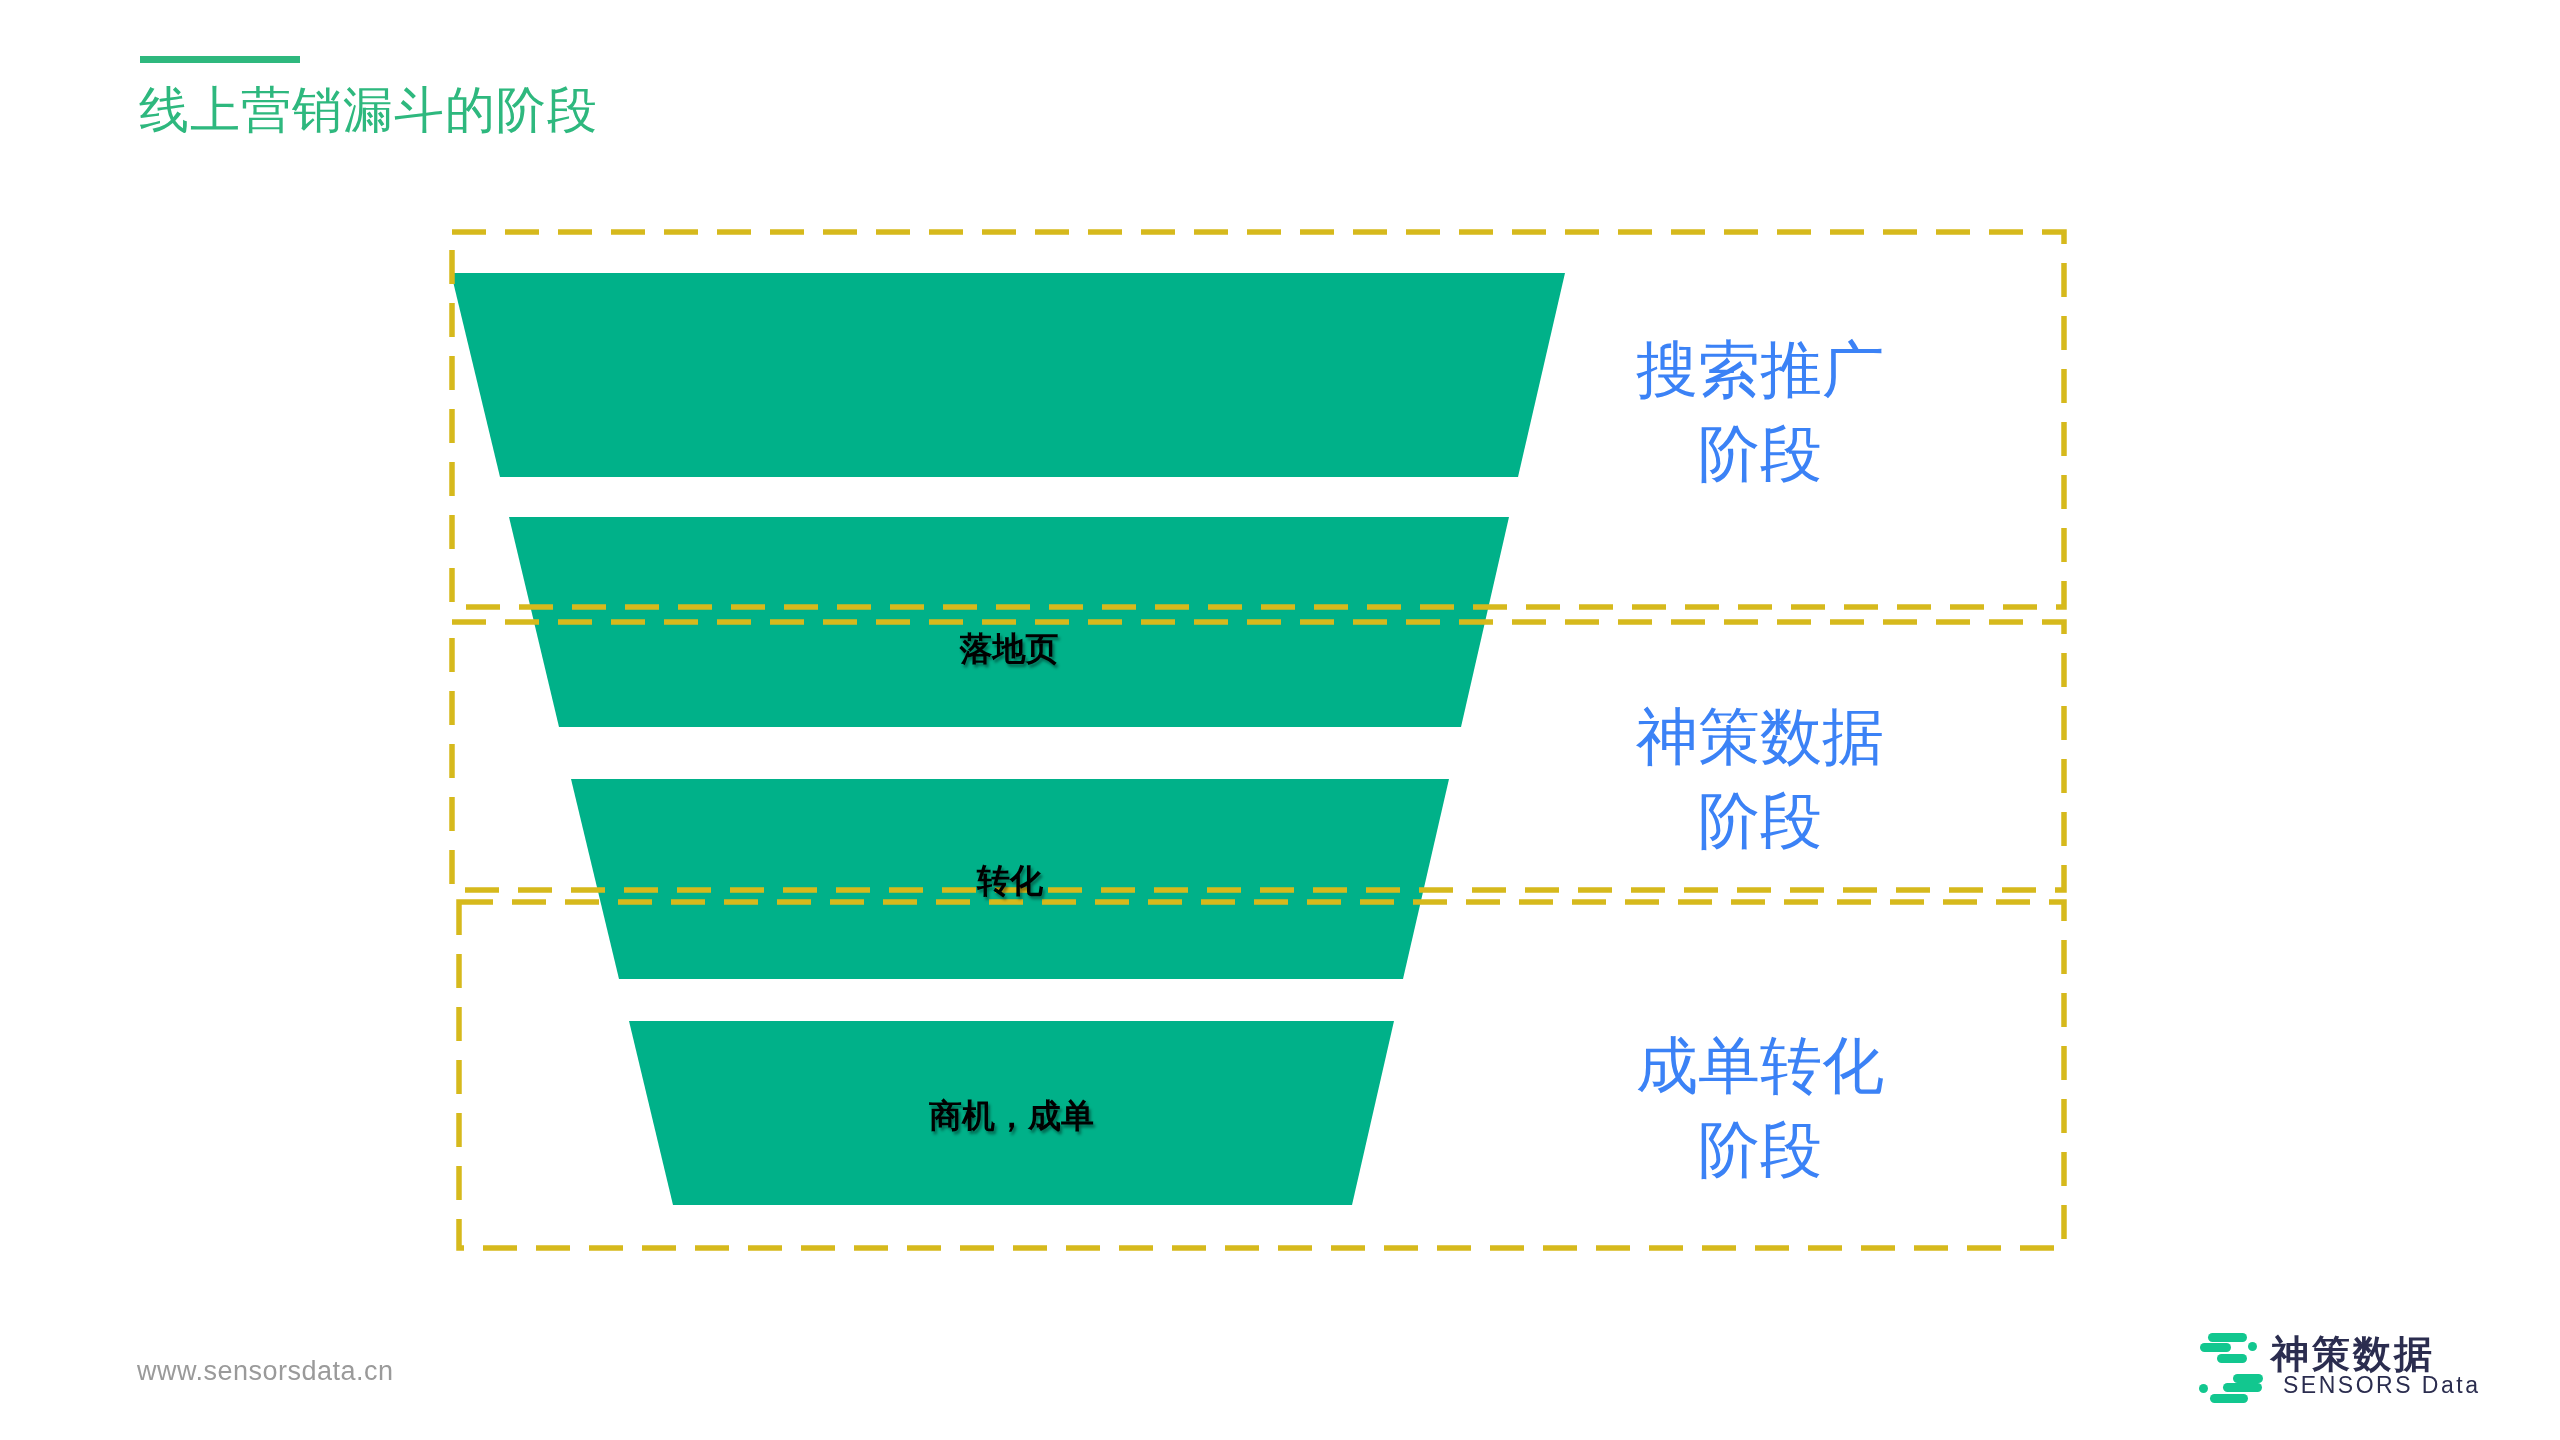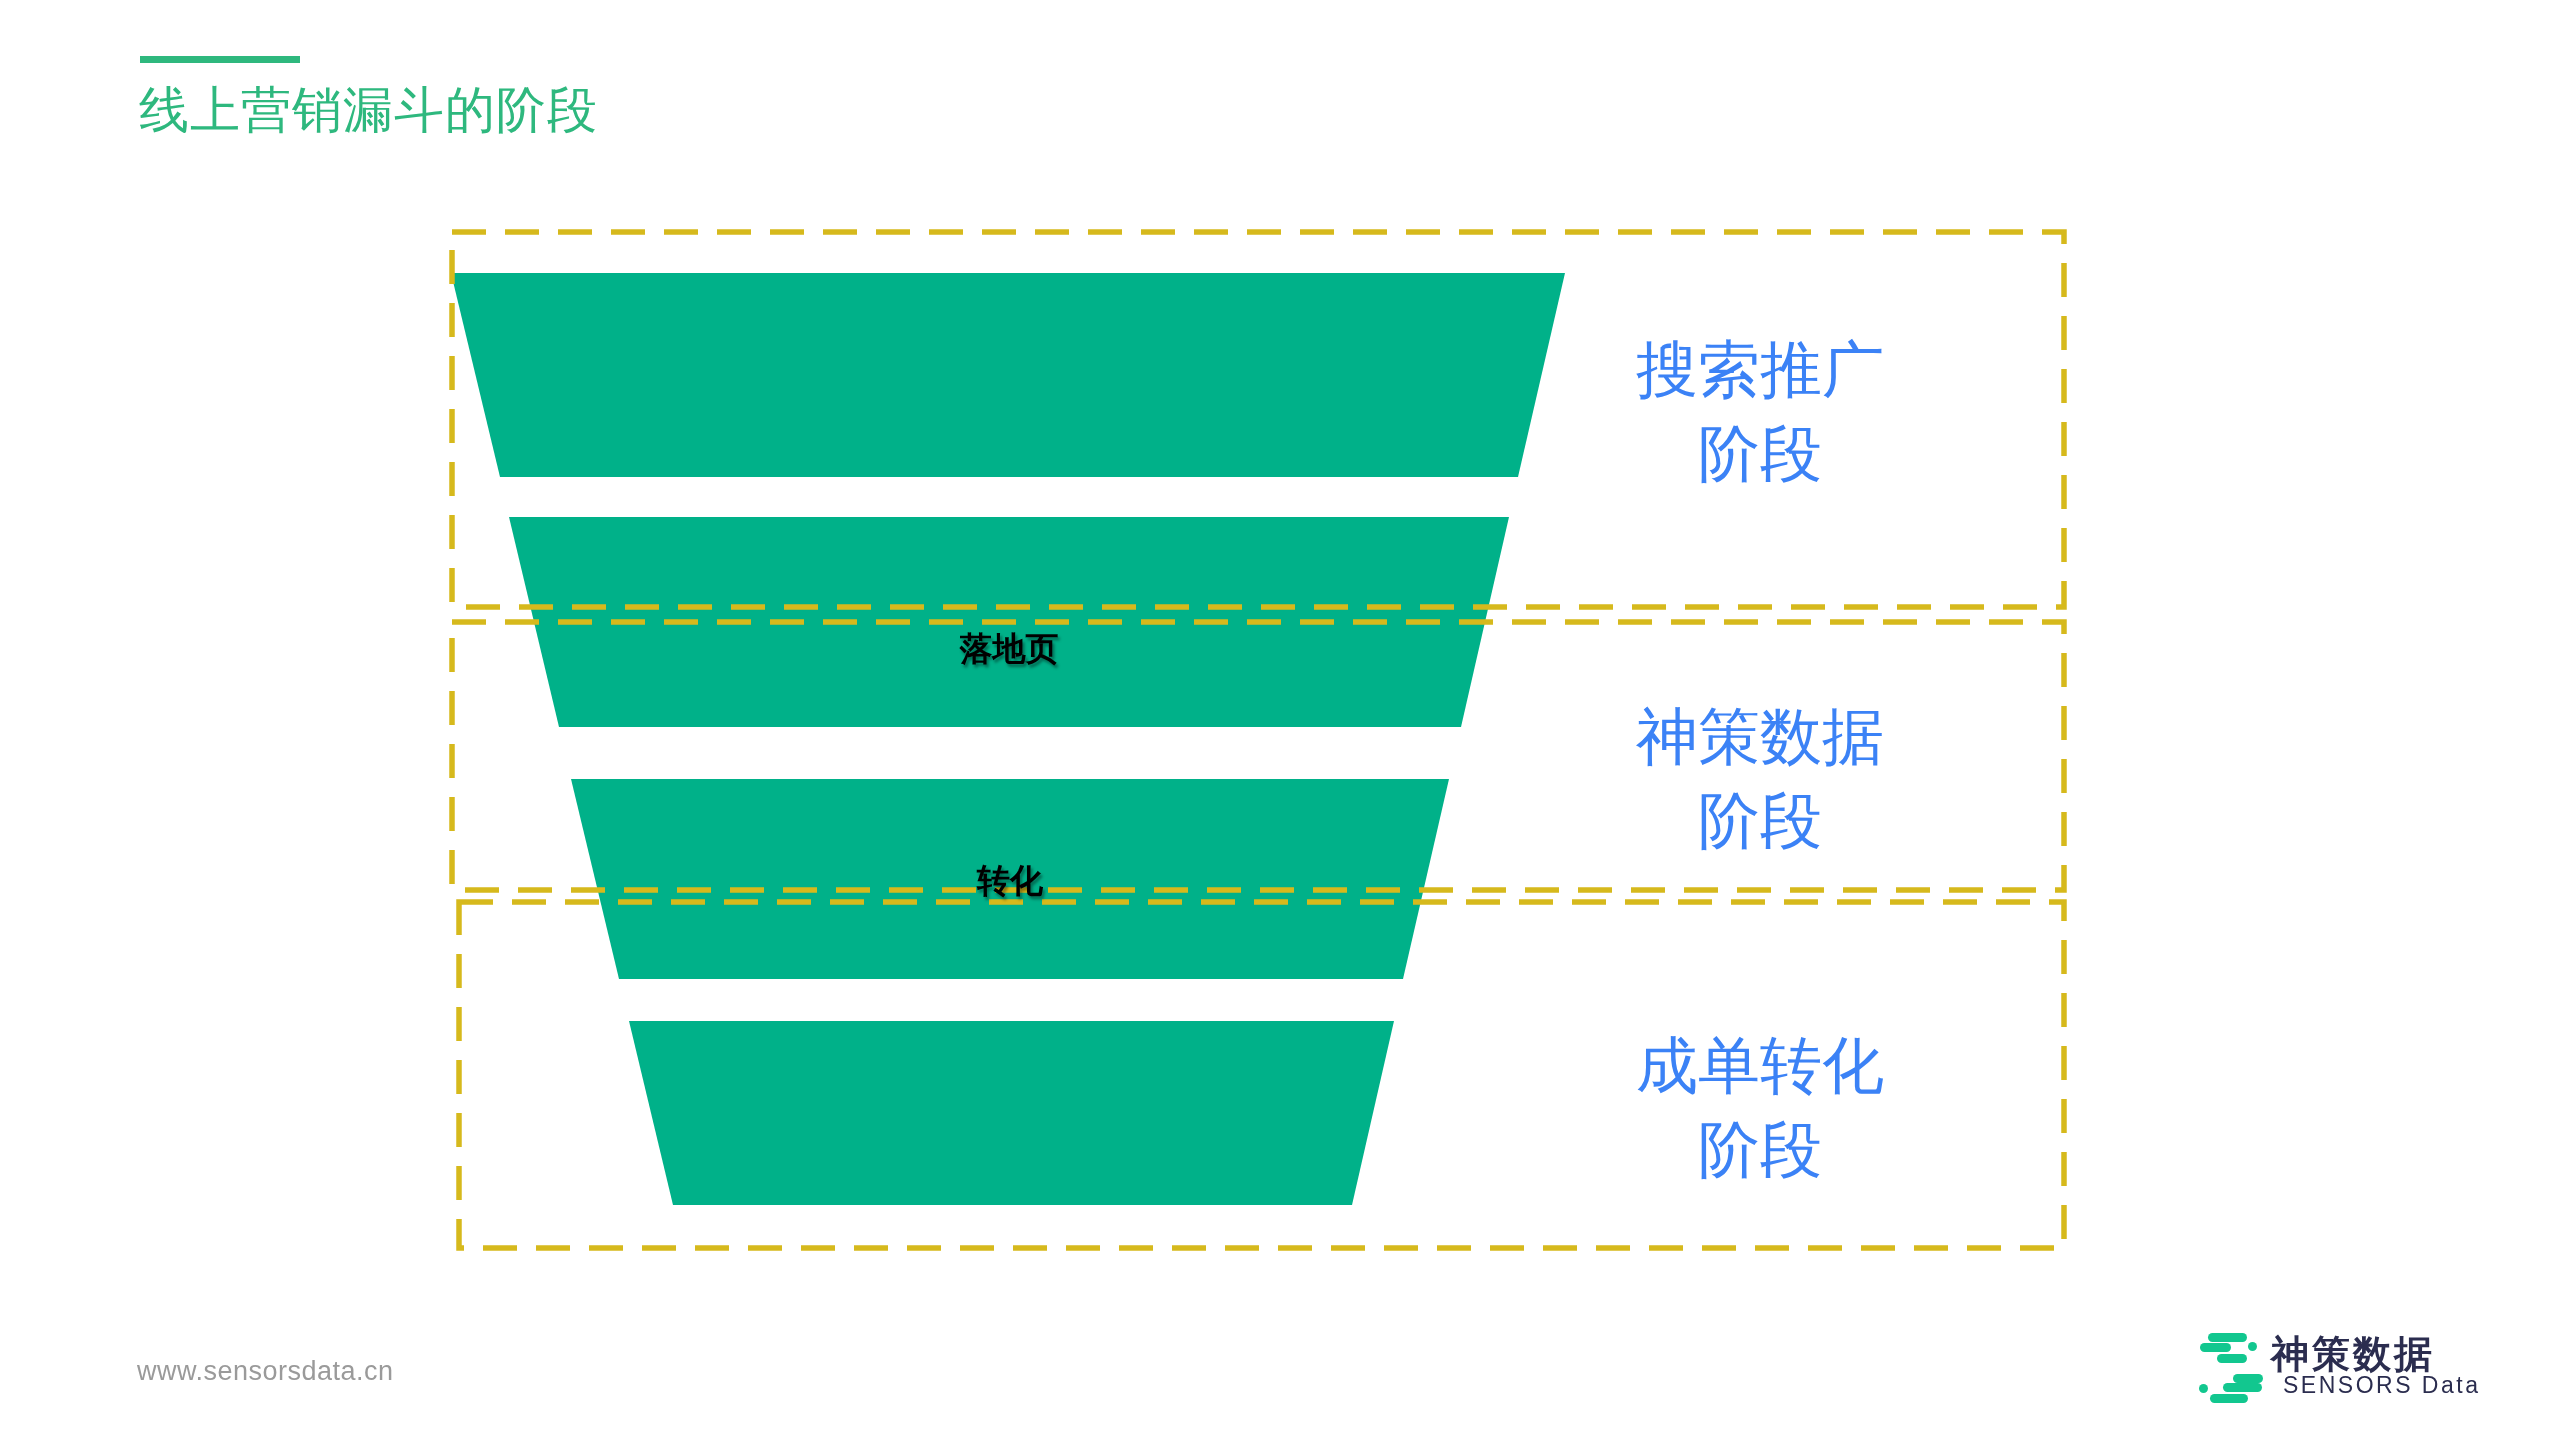--- a/index.html
+++ b/index.html
@@ -140,20 +140,21 @@
     <polygon class="funnel-shape" points="571,779 1449,779 1403,979 619,979"></polygon>
     <polygon class="funnel-shape" points="629,1021 1394,1021 1352,1205 673,1205"></polygon>
 
     <rect class="phase-box" x="452" y="232" width="1612" height="375"></rect>
     <rect class="phase-box" x="452" y="622" width="1612" height="268"></rect>
     <rect class="phase-box" x="459" y="902" width="1605" height="346"></rect>
   </svg>
 
   <div class="stage-text s3">转化</div>
   <div class="stage-text s2">落地页</div>
+  <div class="stage-text s4">商机，成单</div>
 
   <div class="phase-label p1">
     <div>搜索推广</div>
     <div>阶段</div>
   </div>
   <div class="phase-label p2">
     <div>神策数据</div>
     <div>阶段</div>
   </div>
   <div class="phase-label p3">

